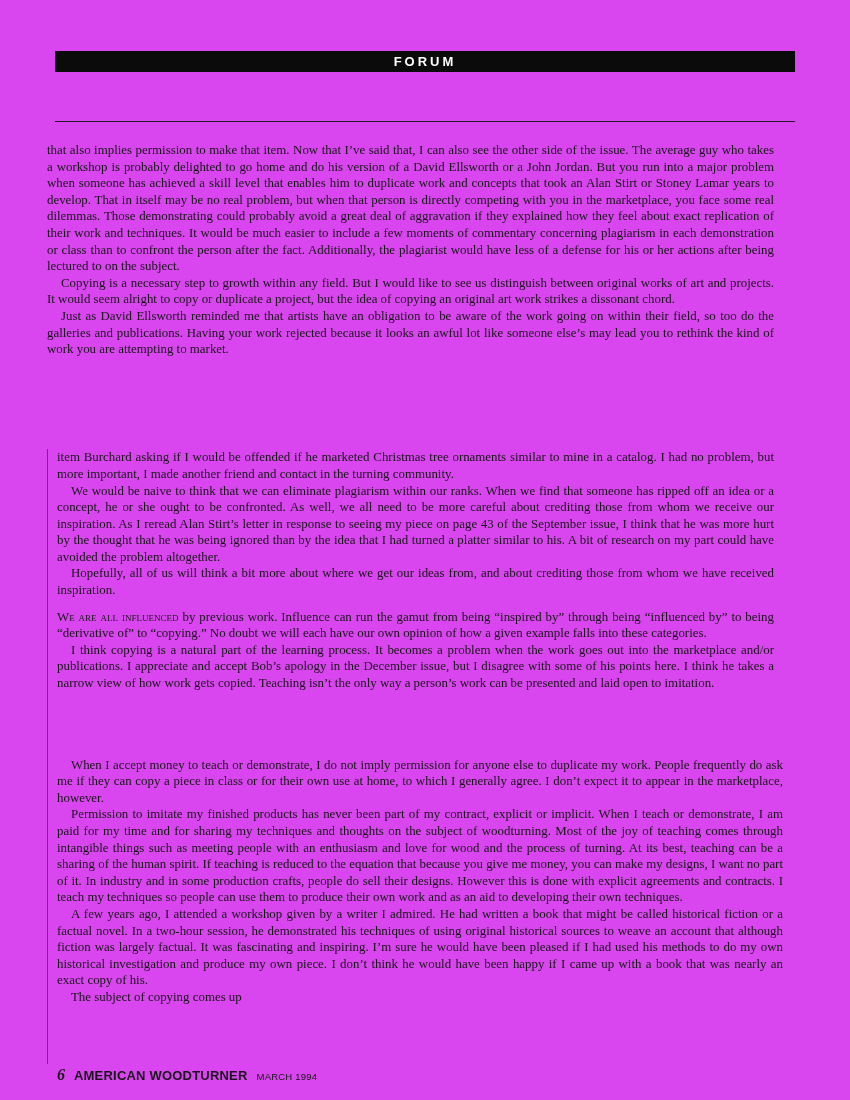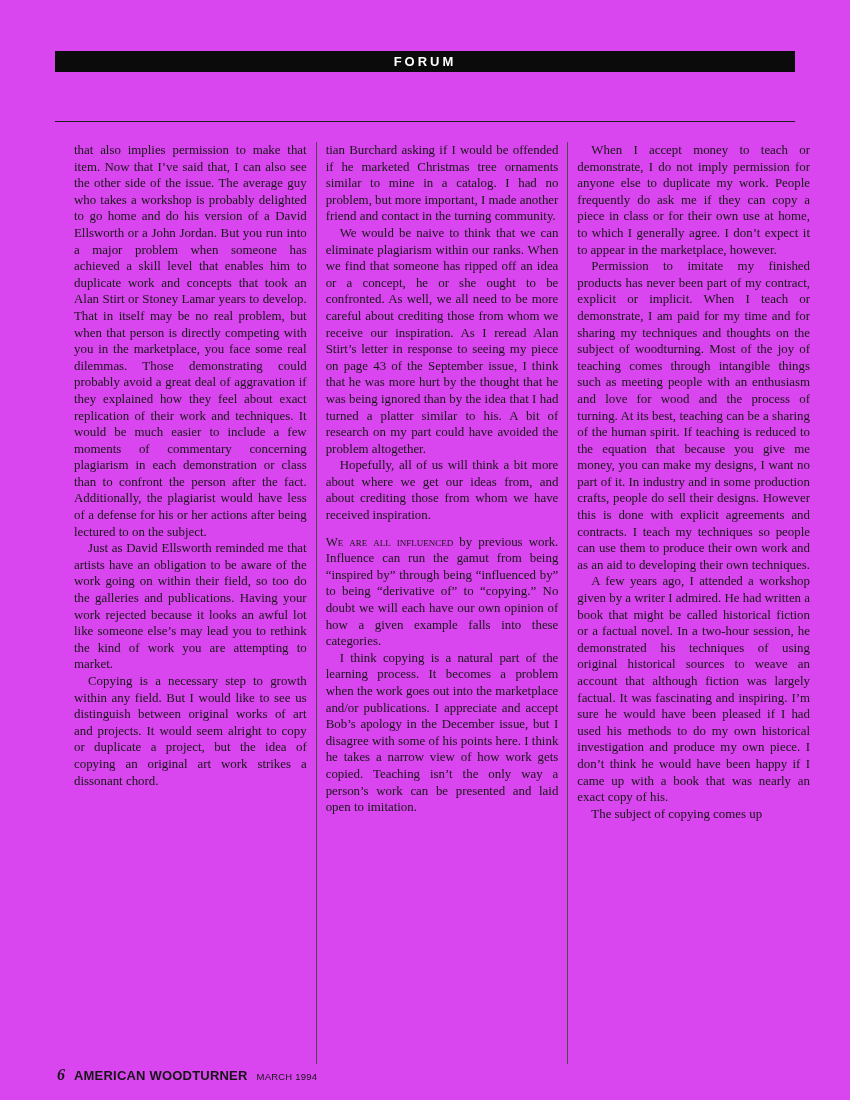--- a/index.html
+++ b/index.html
@@ -19,22 +19,22 @@
   .article-title {
     position: absolute; left: 55px; top: 78px; width: 740px; margin: 0;
     text-align: center; font-variant: small-caps; font-weight: 500;
     font-size: 27px; letter-spacing: 1px;
   }
   .header-rule {
     position: absolute; left: 55px; top: 121px; width: 740px; height: 0;
     border-top: 1.5px solid #1d1d1d;
   }
   .columns {
-    position: absolute; left: 74px; top: 142px; width: 736px; height: 922px;
-    display: flex; overflow: hidden;
+    position: absolute; left: 47px; top: 142px; width: 736px; height: 922px;
+    display: flex; overflow: hidden; flex-direction: column;
   }
   .column {
     flex: 1; text-align: justify; font-size: 12.9px; line-height: 16.6px;
     padding: 0 9px;
   }
   .column:first-child { padding-left: 0; }
   .column:last-child  { padding-right: 0; }
   .column + .column   { border-left: 1px solid #4a4a4a; }
   p.para { margin: 0; }
   p.indent { text-indent: 14px; }
@@ -63,25 +63,25 @@
   <div class="banner">
     <span class="banner-label">FORUM</span>
   </div>
 
 
   <div class="header-rule"></div>
 
   <div class="columns">
     <div class="column">
         <p class="para continued">that also implies permission to make that item. Now that I’ve said that, I can also see the other side of the issue. The average guy who takes a workshop is probably delighted to go home and do his version of a David Ellsworth or a John Jordan. But you run into a major problem when someone has achieved a skill level that enables him to duplicate work and concepts that took an Alan Stirt or Stoney Lamar years to develop. That in itself may be no real problem, but when that person is directly competing with you in the marketplace, you face some real dilemmas. Those demonstrating could probably avoid a great deal of aggravation if they explained how they feel about exact replication of their work and techniques. It would be much easier to include a few moments of commentary concerning plagiarism in each demonstration or class than to confront the person after the fact. Additionally, the plagiarist would have less of a defense for his or her actions after being lectured to on the subject.</p>
+        <p class="para indent">Copying is a necessary step to growth within any field. But I would like to see us distinguish between original works of art and projects. It would seem alright to copy or duplicate a project, but the idea of copying an original art work strikes a dissonant chord.</p>
         <p class="para indent">Just as David Ellsworth reminded me that artists have an obligation to be aware of the work going on within their field, so too do the galleries and publications. Having your work rejected because it looks an awful lot like someone else’s may lead you to rethink the kind of work you are attempting to market.</p>
-        <p class="para indent">Copying is a necessary step to growth within any field. But I would like to see us distinguish between original works of art and projects. It would seem alright to copy or duplicate a project, but the idea of copying an original art work strikes a dissonant chord.</p>
       </div>
     <div class="column">
-        <p class="para continued">tian Burchard asking if I would be offended if he marketed Christmas tree ornaments similar to mine in a catalog. I had no problem, but more important, I made another friend and contact in the turning community.</p>
+        <p class="para continued">item Burchard asking if I would be offended if he marketed Christmas tree ornaments similar to mine in a catalog. I had no problem, but more important, I made another friend and contact in the turning community.</p>
         <p class="para indent">We would be naive to think that we can eliminate plagiarism within our ranks. When we find that someone has ripped off an idea or a concept, he or she ought to be confronted. As well, we all need to be more careful about crediting those from whom we receive our inspiration. As I reread Alan Stirt’s letter in response to seeing my piece on page 43 of the September issue, I think that he was more hurt by the thought that he was being ignored than by the idea that I had turned a platter similar to his. A bit of research on my part could have avoided the problem altogether.</p>
         <p class="para indent">Hopefully, all of us will think a bit more about where we get our ideas from, and about crediting those from whom we have received inspiration.</p>
         <p class="para opener"><span class="smallcaps">We are all influenced</span> by previous work. Influence can run the gamut from being “inspired by” through being “influenced by” to being “derivative of” to “copying.” No doubt we will each have our own opinion of how a given example falls into these categories.</p>
         <p class="para indent">I think copying is a natural part of the learning process. It becomes a problem when the work goes out into the marketplace and/or publications. I appreciate and accept Bob’s apology in the December issue, but I disagree with some of his points here. I think he takes a narrow view of how work gets copied. Teaching isn’t the only way a person’s work can be presented and laid open to imitation.</p>
       </div>
     <div class="column">
         <p class="para indent">When I accept money to teach or demonstrate, I do not imply permission for anyone else to duplicate my work. People frequently do ask me if they can copy a piece in class or for their own use at home, to which I generally agree. I don’t expect it to appear in the marketplace, however.</p>
         <p class="para indent">Permission to imitate my finished products has never been part of my contract, explicit or implicit. When I teach or demonstrate, I am paid for my time and for sharing my techniques and thoughts on the subject of woodturning. Most of the joy of teaching comes through intangible things such as meeting people with an enthusiasm and love for wood and the process of turning. At its best, teaching can be a sharing of the human spirit. If teaching is reduced to the equation that because you give me money, you can make my designs, I want no part of it. In industry and in some production crafts, people do sell their designs. However this is done with explicit agreements and contracts. I teach my techniques so people can use them to produce their own work and as an aid to developing their own techniques.</p>
         <p class="para indent">A few years ago, I attended a workshop given by a writer I admired. He had written a book that might be called historical fiction or a factual novel. In a two-hour session, he demonstrated his techniques of using original historical sources to weave an account that although fiction was largely factual. It was fascinating and inspiring. I’m sure he would have been pleased if I had used his methods to do my own historical investigation and produce my own piece. I don’t think he would have been happy if I came up with a book that was nearly an exact copy of his.</p>
         <p class="para indent">The subject of copying comes up</p>

